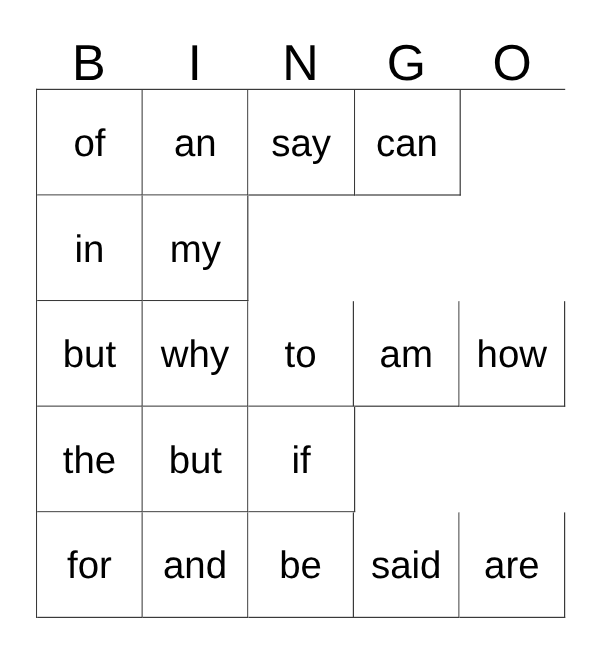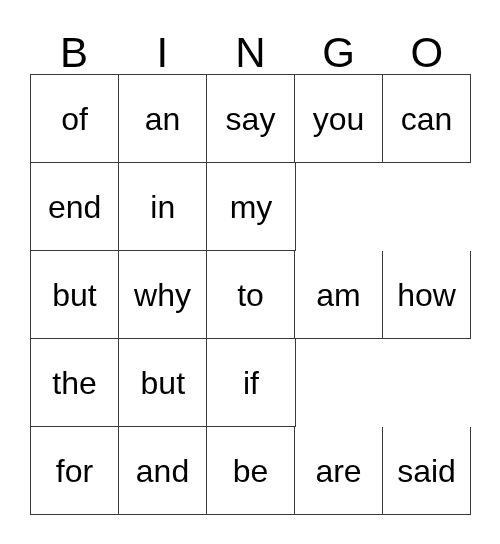--- a/index.html
+++ b/index.html
@@ -79,26 +79,24 @@
     <div class="header-cell">G</div>
     <div class="header-cell">O</div>
   </div>
 
   <div class="grid">
 
     <div class="grid-row">
       <div class="grid-cell">of</div>
       <div class="grid-cell">an</div>
       <div class="grid-cell">say</div>
-      <div class="grid-cell">you</div>
       <div class="grid-cell">can</div>
     </div>
 
     <div class="grid-row">
-      <div class="grid-cell">end</div>
       <div class="grid-cell">in</div>
       <div class="grid-cell">my</div>
     </div>
 
     <div class="grid-row">
       <div class="grid-cell">but</div>
       <div class="grid-cell">why</div>
       <div class="grid-cell">to</div>
       <div class="grid-cell">am</div>
       <div class="grid-cell">how</div>
@@ -107,18 +105,18 @@
     <div class="grid-row">
       <div class="grid-cell">the</div>
       <div class="grid-cell">but</div>
       <div class="grid-cell">if</div>
     </div>
 
     <div class="grid-row">
       <div class="grid-cell">for</div>
       <div class="grid-cell">and</div>
       <div class="grid-cell">be</div>
+      <div class="grid-cell">said</div>
       <div class="grid-cell">are</div>
-      <div class="grid-cell">said</div>
     </div>
 
   </div>
 </div>
 
 </body></html>

